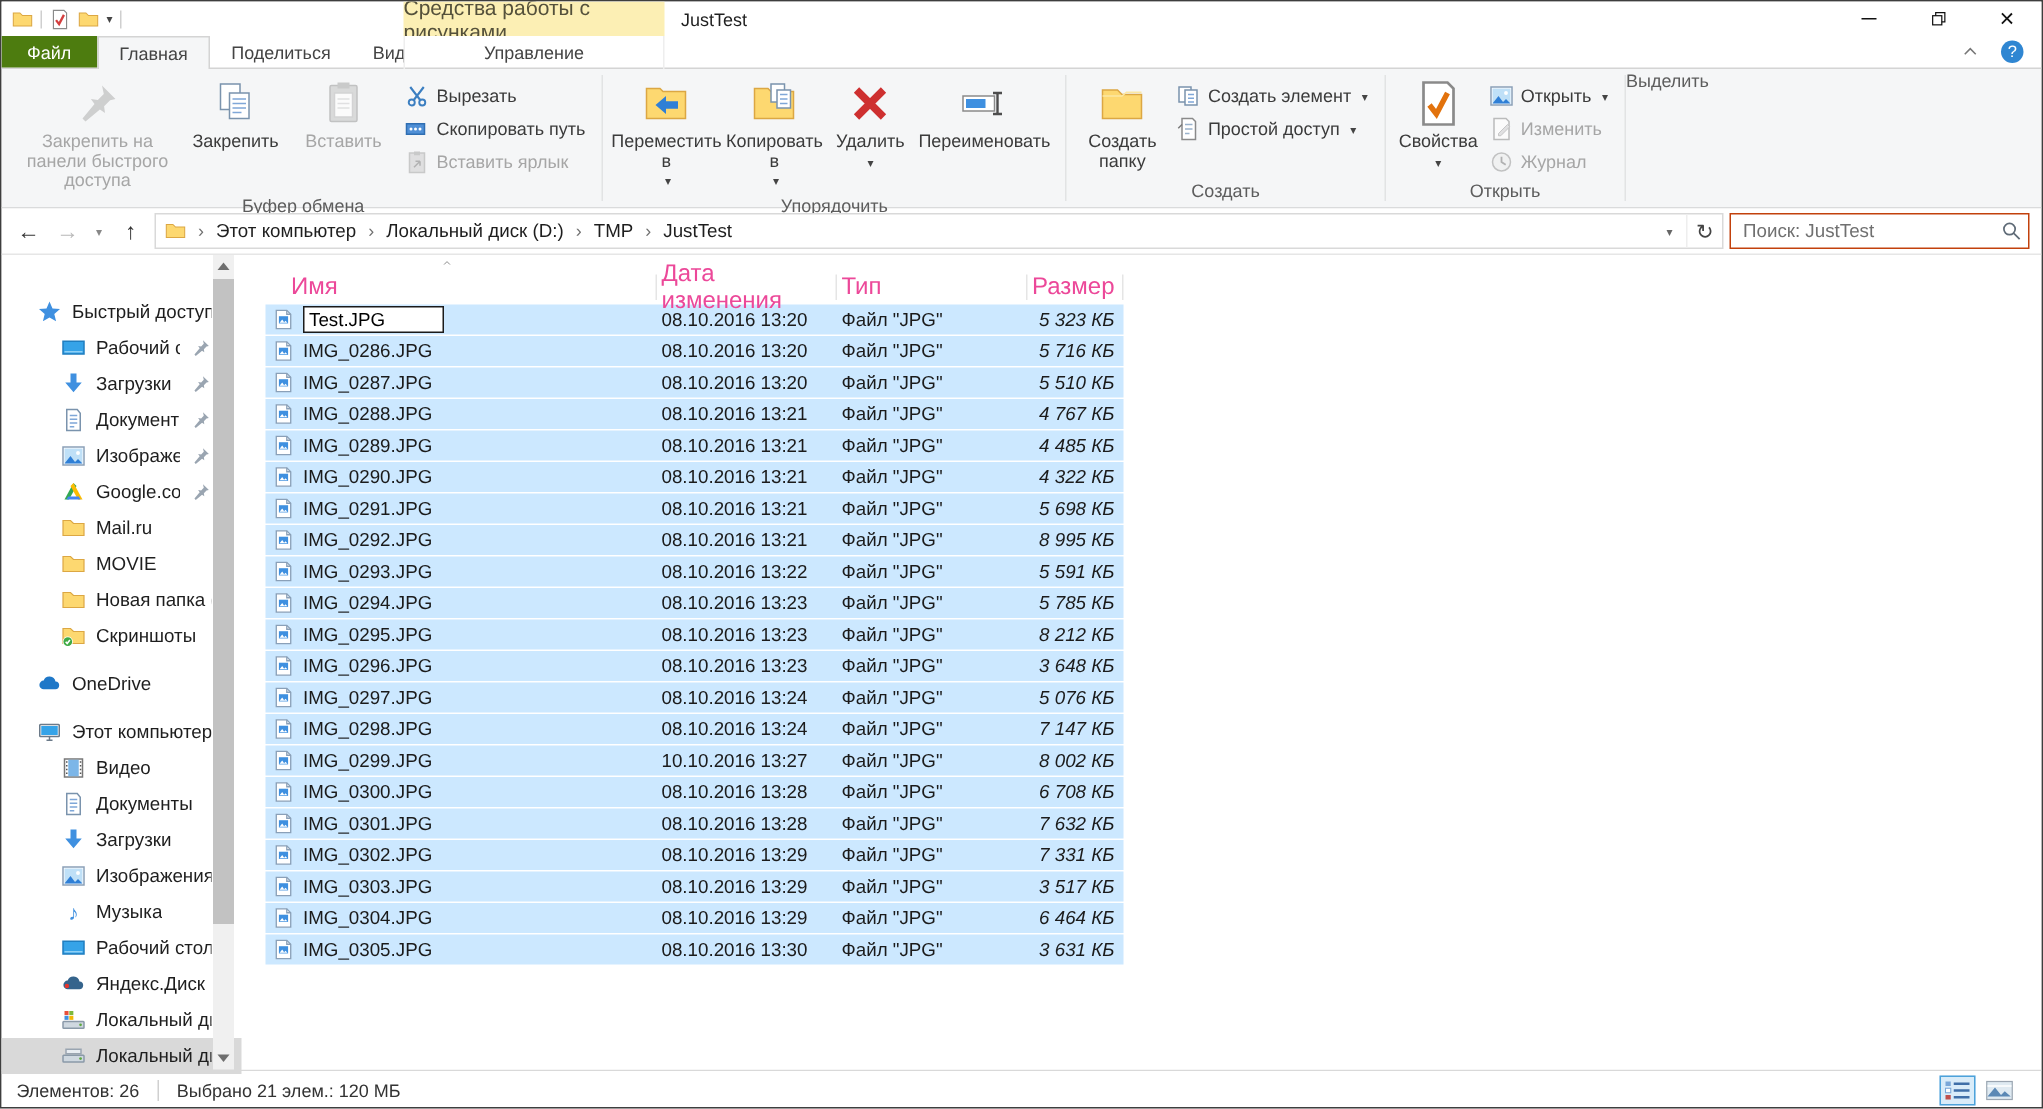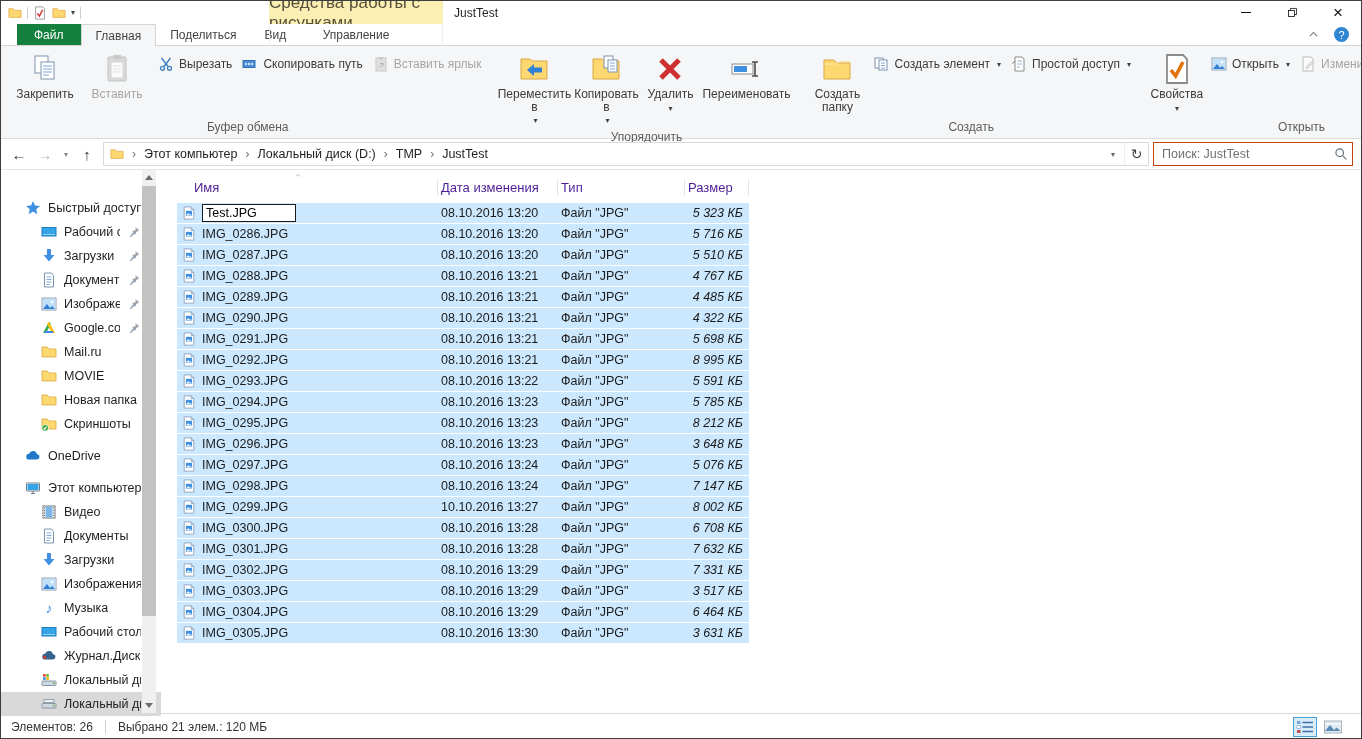--- a/index.html
+++ b/index.html
@@ -10,44 +10,44 @@
     border:1px solid #3e3e3e; overflow:hidden;
   }
   
   .titlebar { height:23px; display:flex; align-items:center; position:relative; background:#fff; }
   .qat { display:flex; align-items:center; gap:5px; padding-left:7px; }
   .qat .sep { width:1px; height:12px; background:#cfcfcf; }
   .qat-caret { font-size:8px; color:#444; }
   .tools-header {
     position:absolute; left:268px; top:0; width:174px; height:23px;
     background:#fcefb4; color:#55513b; display:flex; align-items:center; justify-content:center;
-    font-size:17px;
+    font-size:14px;
   }
   .win-title { position:absolute; left:453px; top:0; height:23px; display:flex; align-items:center; color:#1f1f1f; }
   .win-controls { margin-left:auto; display:flex; height:23px; }
   .win-btn { width:46px; height:23px; display:flex; align-items:center; justify-content:center; color:#111; font-size:14px; }
   .min-glyph { display:block; width:10px; height:1px; background:#111; }
   
   .tabrow { height:22px; display:flex; align-items:stretch; background:#fff; position:relative; border-bottom:1px solid #d4d4d4; }
   .tab { display:flex; align-items:center; padding:0 14px; color:#444; font-size:12px; }
-  .tab-file { background:#15803d; color:#fff; padding:0 17px;margin-left:16px; }
+  .tab-file { background:#4d7c0f; color:#fff; padding:0 17px; }
   .tab-active { background:#f5f6f7; border:1px solid #d4d4d4; border-bottom:none; margin-bottom:-1px; }
   .tab-manage { position:absolute; left:268px; width:174px; top:0; height:22px; justify-content:center; border-left:1px solid #eee; border-right:1px solid #eee; }
   .tabrow-right { margin-left:auto; display:flex; align-items:center; gap:14px; padding-right:12px; }
   .help-dot { width:15px; height:15px; border-radius:50%; background:#2f86d2; color:#fff; font-size:11px; display:flex; align-items:center; justify-content:center; }
   
   .ribbon { height:93px; background:#f5f6f7; border-bottom:1px solid #dadbdc; display:flex; align-items:stretch; padding-left:2px; }
   .rgroup { display:flex; flex-direction:column; }
   .rgroup-content { flex:1; display:flex; align-items:flex-start; padding:3px 6px 0 6px; }
   .rgroup-label { text-align:center; color:#5d5d5d; font-size:12px; padding:1px 0 4px; }
   .rsep { width:1px; background:#e2e3e4; margin:4px 0; }
   .btn-lg { width:72px; display:flex; flex-direction:column; align-items:center; padding:4px 1px 2px; text-align:center; line-height:13px; color:#3b3b3b; }
   .btn-lg.wide { width:112px; }
   .btn-lg .ic32 { width:32px; height:32px; margin-bottom:3px; }
-  .btn-col { display:flex; padding-top:4px; }
+  .btn-col { display:flex; flex-direction:column; padding-top:4px; }
   .btn-sm { display:flex; align-items:center; gap:5px; height:22px; padding:0 5px; color:#3b3b3b; white-space:nowrap; }
   .ic16 { width:16px; height:16px; flex:none; }
   .ic14 { width:14px; height:14px; flex:none; }
   .caret { font-size:8px; color:#444; margin-left:2px; }
   .caret-block { display:block; font-size:8px; color:#444; margin-top:1px; }
   .disabled { color:#a6a6a6 !important; }
   .disabled .ic32, .disabled .ic16 { filter:grayscale(1) opacity(.55); }
   
   .addrrow { height:31px; display:flex; align-items:center; padding:0 8px 0 6px; gap:2px; border-bottom:1px solid #e6e6e6; background:#fff; }
   .nav-btn { width:24px; height:24px; display:flex; align-items:center; justify-content:center; font-size:15px; color:#333; }
@@ -75,21 +75,21 @@
   .cloud-blue { color:#1f78c8; }
   
   .side-sb { position:absolute; right:5px; top:0; bottom:0; width:14px; background:#f0f0f0; display:flex; flex-direction:column; align-items:center; }
   .sb-arrow { width:0; height:0; margin:5px 0; }
   .sb-up { border-left:4px solid transparent; border-right:4px solid transparent; border-bottom:5px solid #6e6e6e; }
   .sb-down { border-left:4px solid transparent; border-right:4px solid transparent; border-top:5px solid #6e6e6e; margin-top:auto; }
   .sb-thumb { position:absolute; top:16px; left:0; width:14px; height:430px; background:#c2c2c2; }
   
   .files { position:absolute; left:161px; right:0; top:0; bottom:0; padding-top:4px; }
   .sort-chev { position:absolute; left:130px; top:2px; width:12px; height:7px; }
-  .cols { display:flex; height:26px; align-items:center; color:#4c1d95; font-size:13px; padding-left:15px; }
+  .cols { display:flex; height:26px; align-items:flex-end; color:#ec4899; font-size:16px; padding-left:15px; }
   .colh { border-right:1px solid #e5e5e5; height:17px; display:flex; align-items:center; padding-left:3px; }
   .col-name { width:261px; padding-left:17px; }
   .col-date { width:120px; }
   .col-type { width:127px; }
   .col-size { width:64px; }
   .rows { padding-left:15px; padding-top:3px; }
   .row { width:572px; height:20px; margin-bottom:1px; background:#cce8ff; display:flex; align-items:center; font-size:12.5px; color:#1b1b1b; }
   .cell-name { width:261px; display:flex; align-items:center; gap:6px; padding-left:5px; }
   .cell-date { width:120px; padding-left:3px; }
   .cell-type { width:127px; padding-left:3px; }
@@ -343,20 +343,26 @@
       <svg width="13" height="13" viewBox="0 0 16 16">
           <use href="#s-chevup"></use>
         </svg>
       <div class="help-dot">?</div>
     </div>
   </div>
 
   <div class="ribbon">
     <div class="rgroup">
       <div class="rgroup-content">
+        <div class="btn-lg wide disabled">
+          <svg class="ic32">
+              <use href="#s-pin"></use>
+            </svg>
+          <span>Закрепить на панели быстрого доступа</span>
+        </div>
         <div class="btn-lg">
           <svg class="ic32">
               <use href="#s-copy"></use>
             </svg>
           <span>Закрепить</span>
         </div>
         <div class="btn-lg disabled">
           <svg class="ic32">
               <use href="#s-paste"></use>
             </svg>
@@ -653,21 +659,21 @@
       <div class="side-row indent">
         <svg class="ic16">
             <use href="#s-desktop"></use>
           </svg>
         <span class="side-label">Рабочий стол</span>
       </div>
       <div class="side-row indent">
         <svg class="ic16">
             <use href="#s-ycloud"></use>
           </svg>
-        <span class="side-label">Журнал.Диск</span>
+        <span class="side-label">Яндекс.Диск</span>
       </div>
       <div class="side-row indent">
         <svg class="ic16">
             <use href="#s-diskwin"></use>
           </svg>
         <span class="side-label">Локальный дис</span>
       </div>
       <div class="side-row indent side-sel">
         <svg class="ic16">
             <use href="#s-disk"></use>

